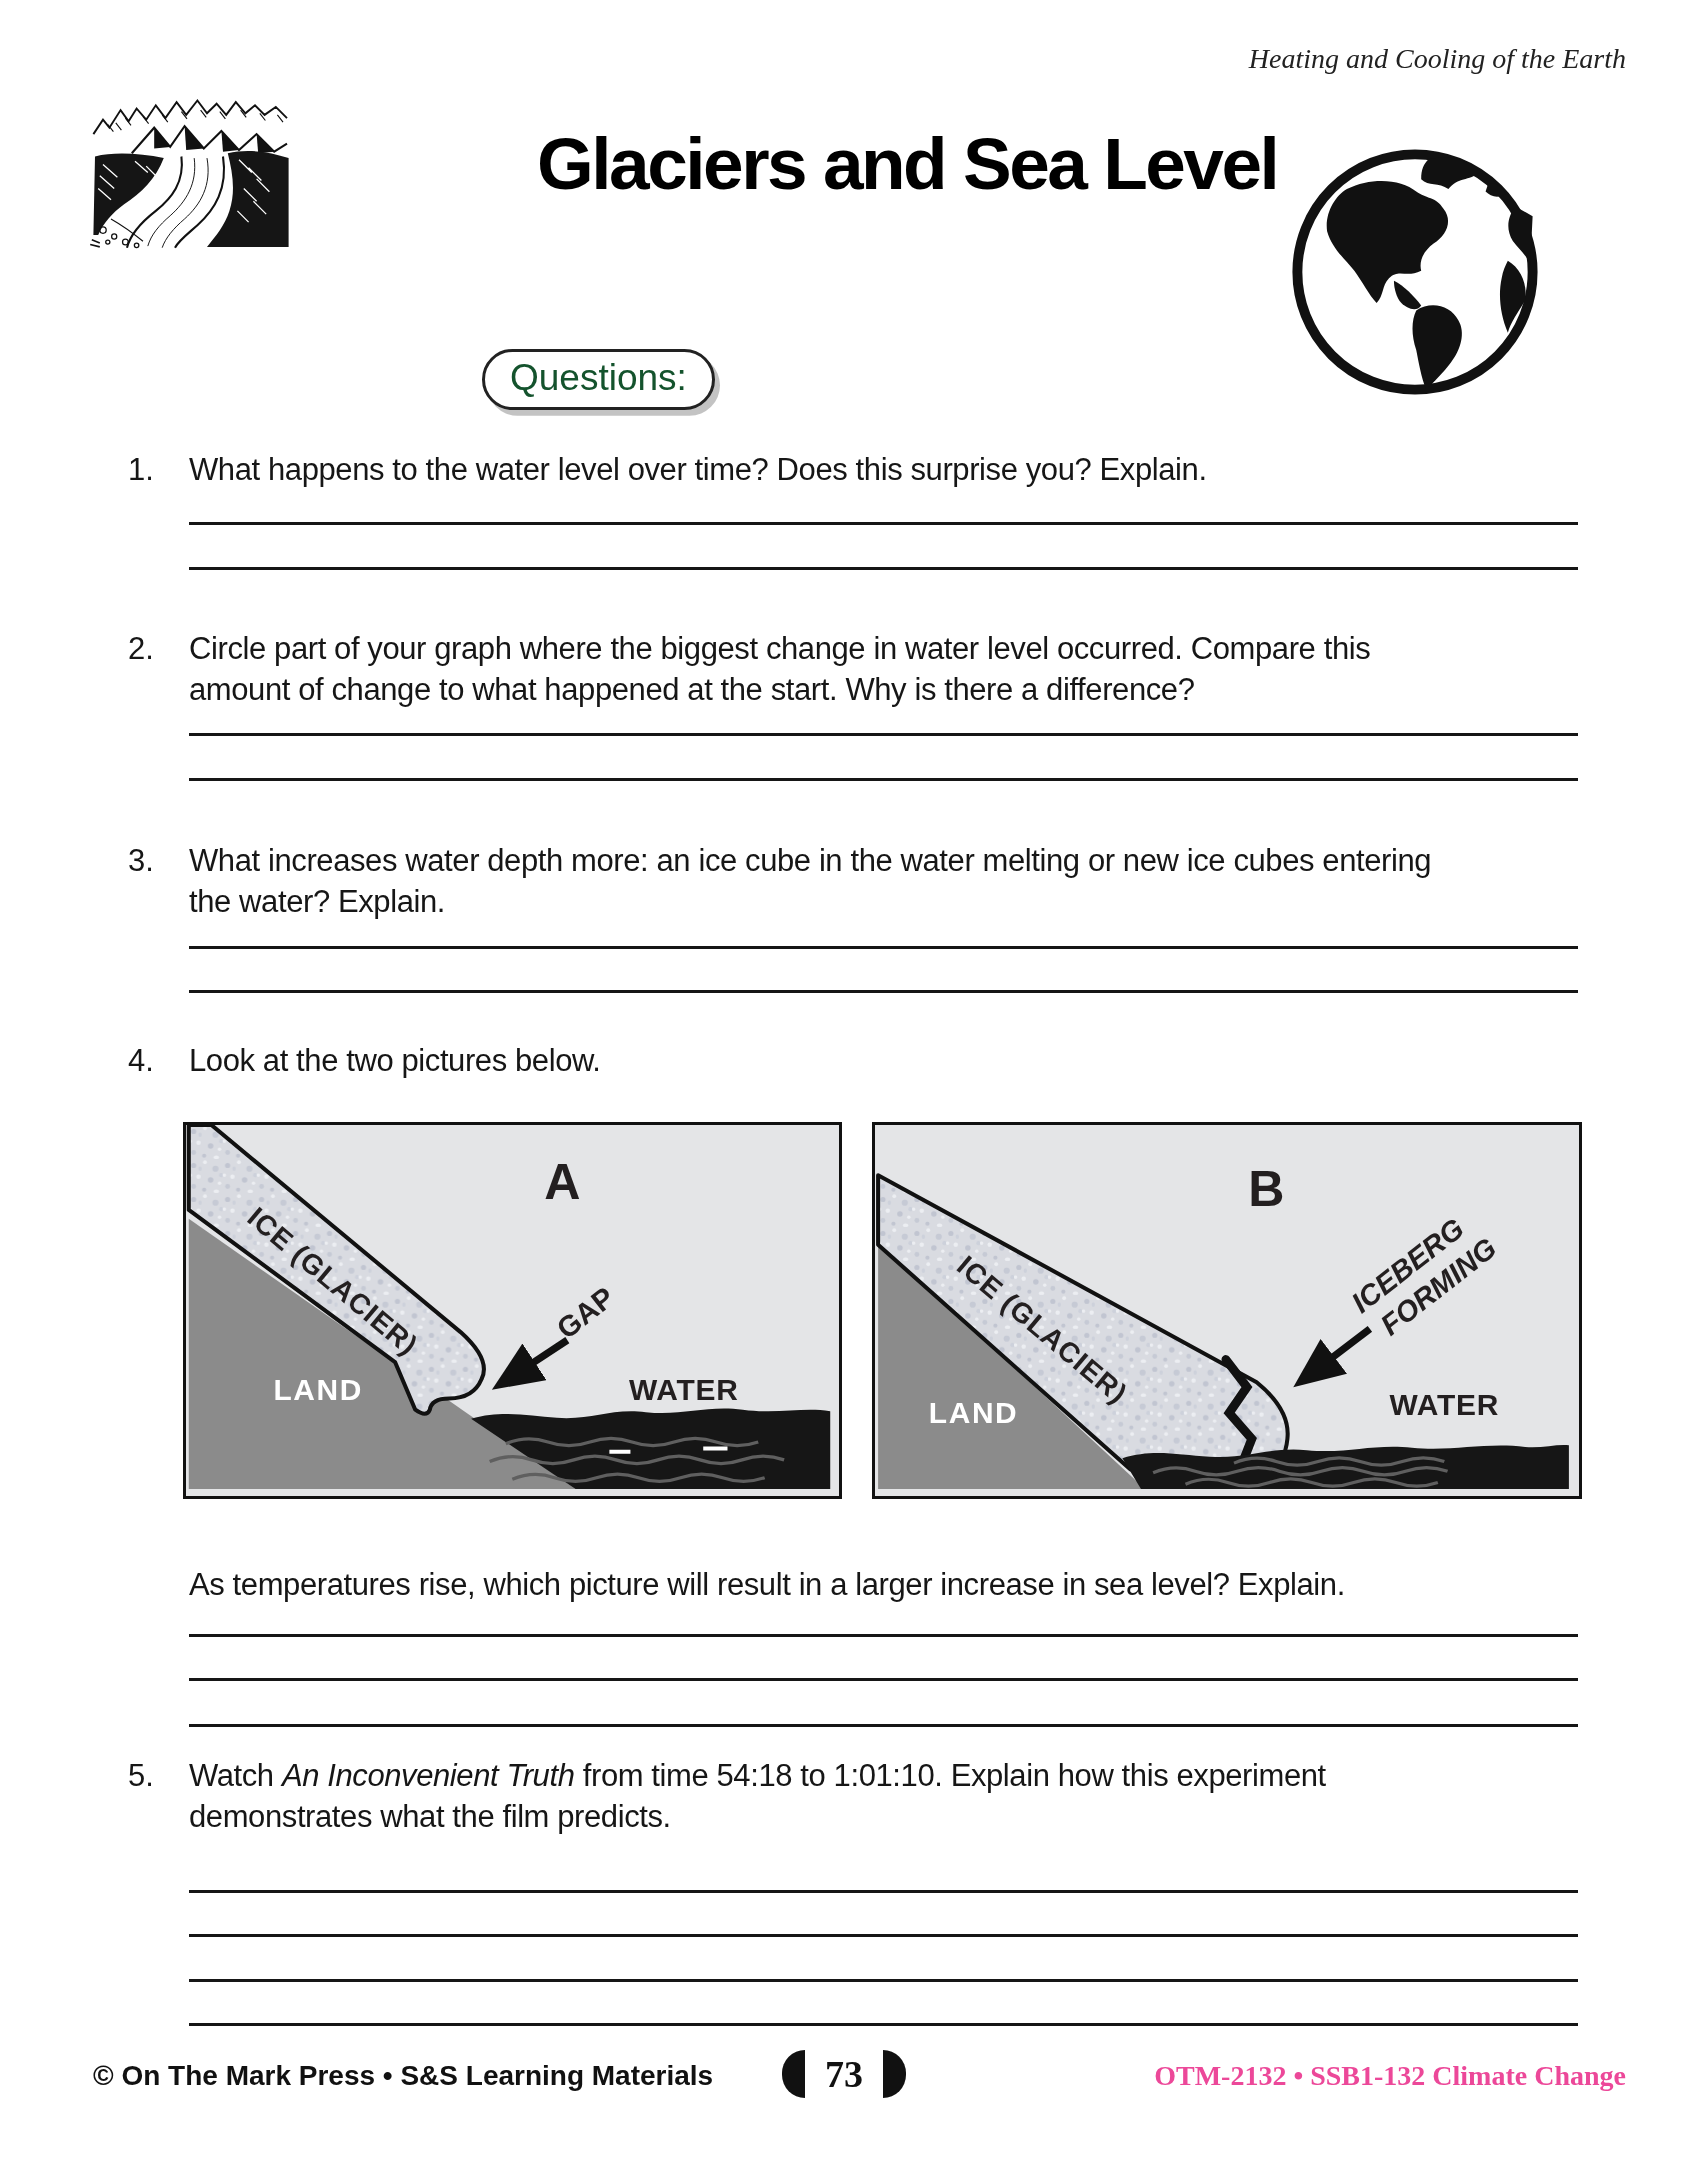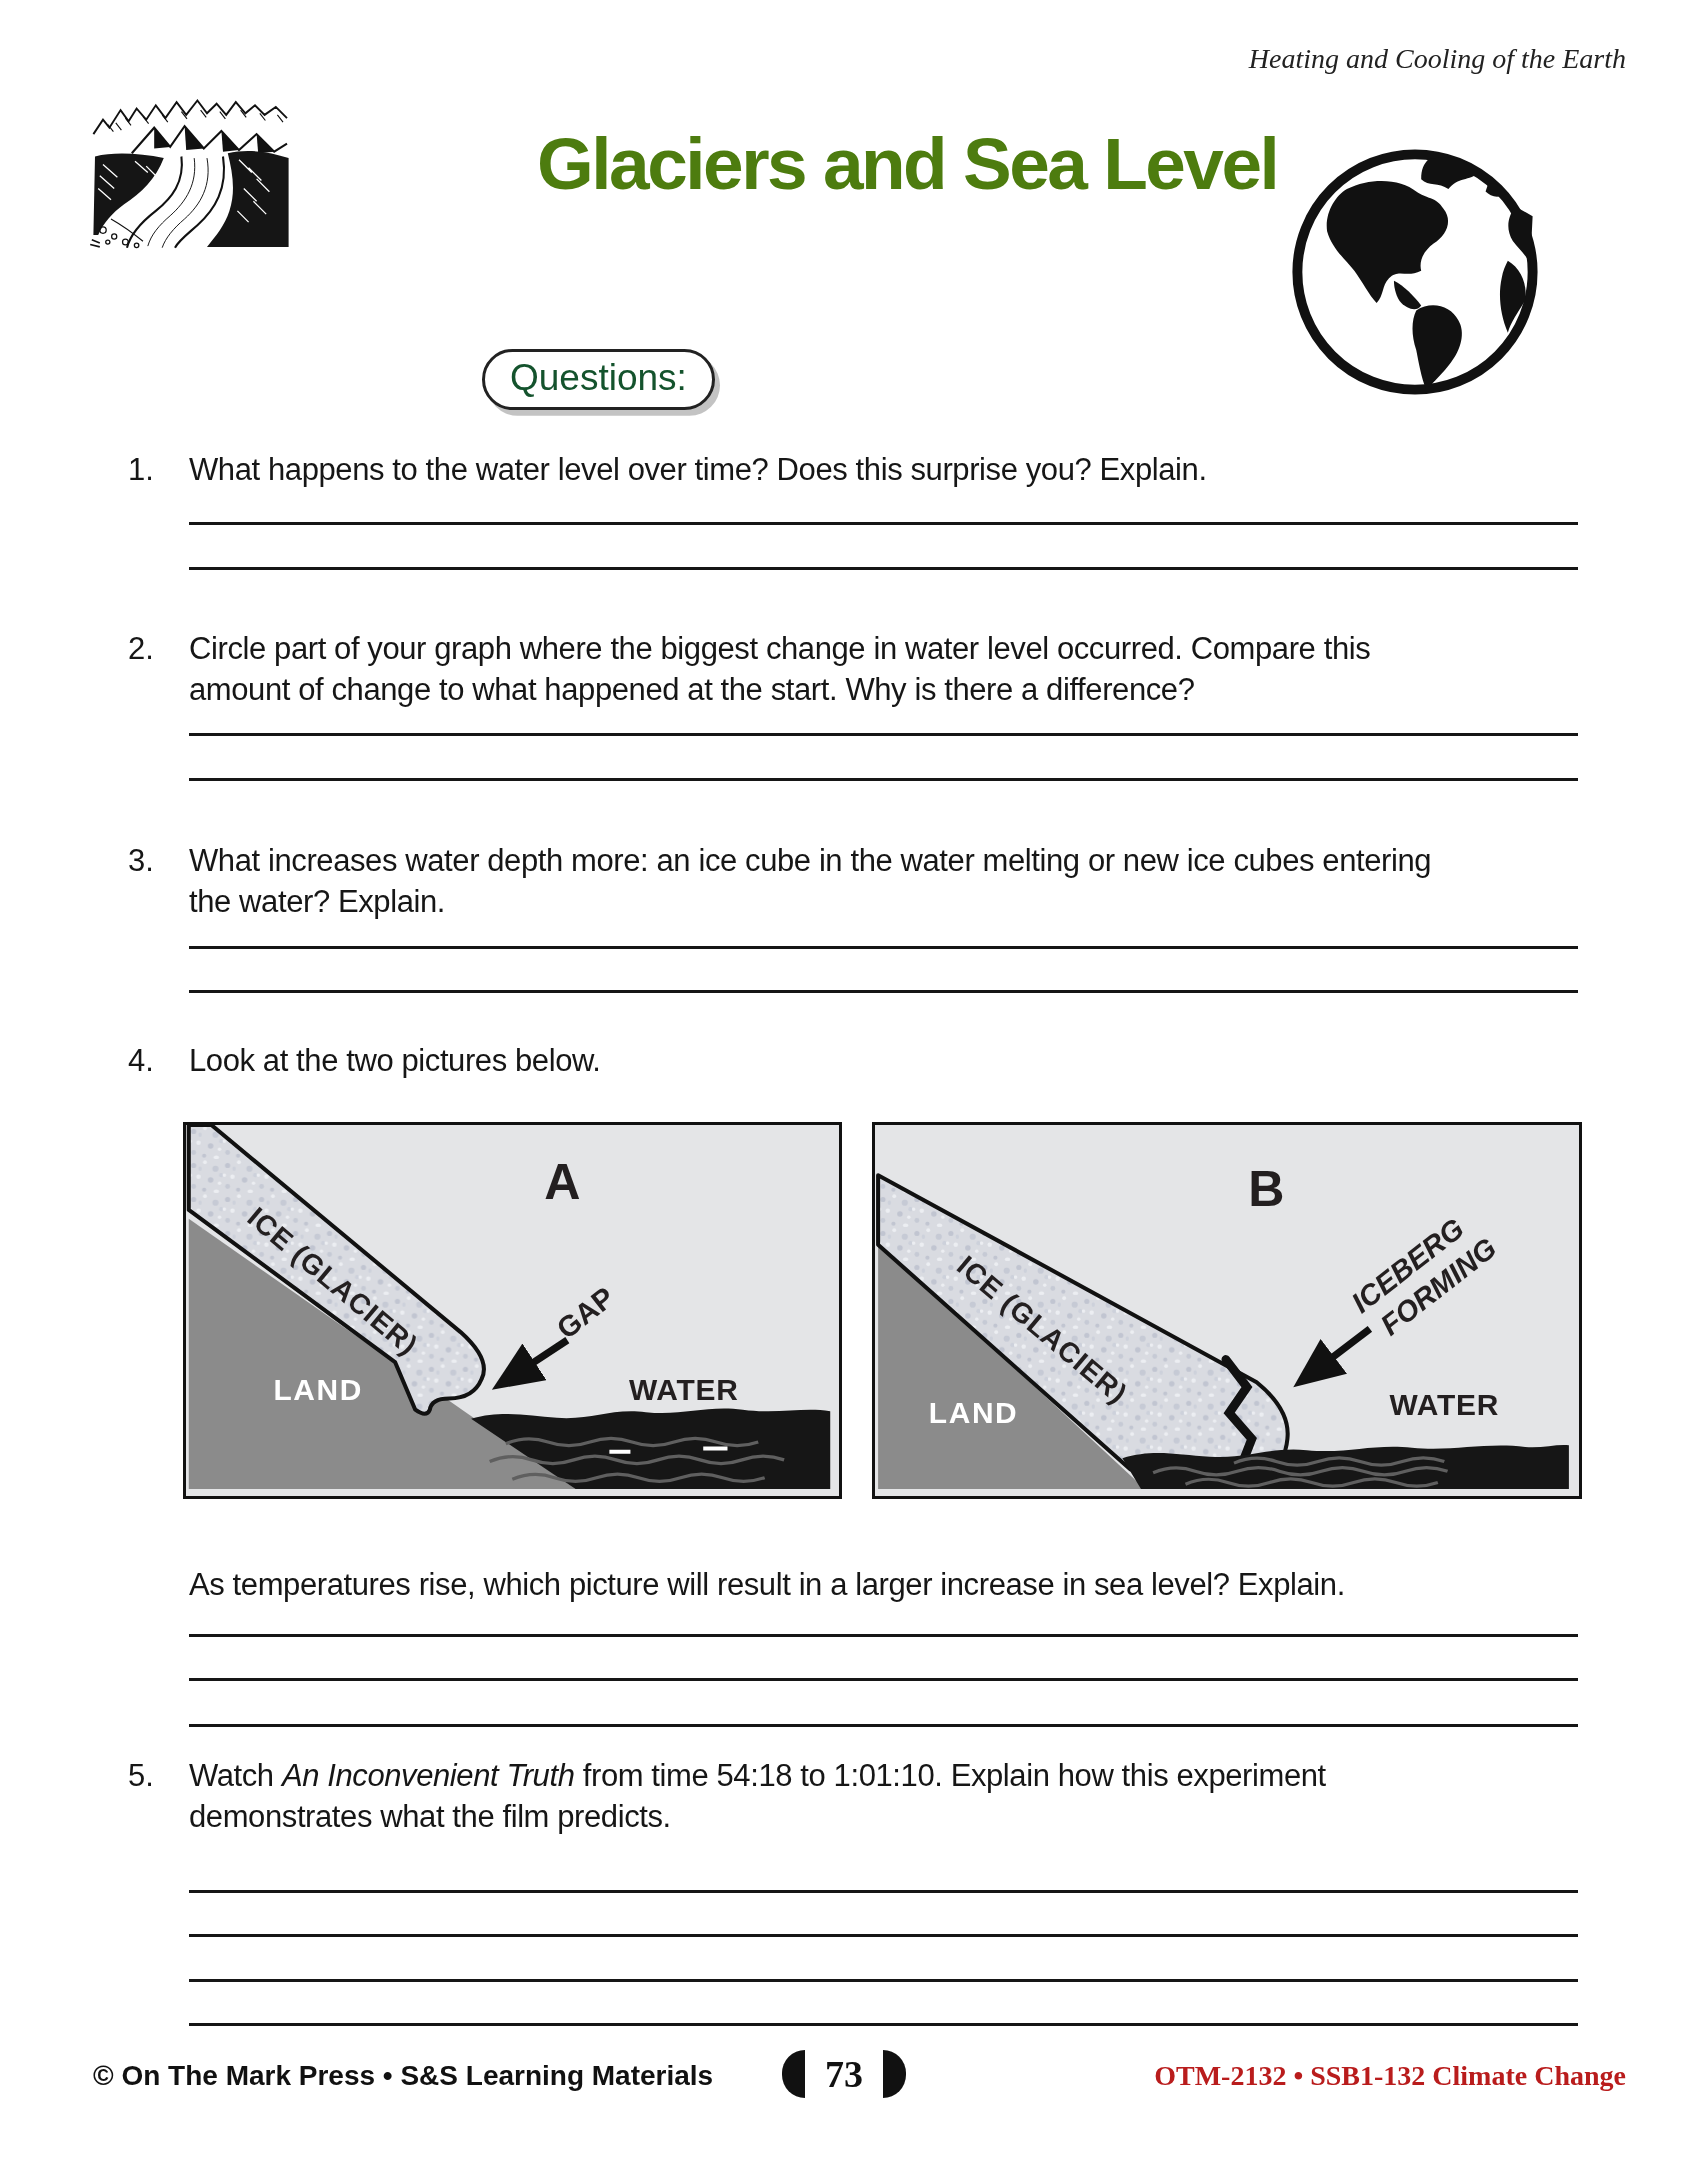--- a/index.html
+++ b/index.html
@@ -7,21 +7,21 @@
     position:relative;width:1687px;height:2183px;background:#ffffff;
     font-family:"Liberation Sans",sans-serif;color:#161616;overflow:hidden;padding-left:47px;
   }
   .hdr-right{
     position:absolute;top:43px;right:108px;
     font-family:"Liberation Serif",serif;font-style:italic;font-size:28px;color:#222;
   }
   .illustration{position:absolute;left:87px;top:76px;width:208px;height:173px;}
   .title{
     position:absolute;left:537px;top:122px;width:715px;text-align:left;
-    font-size:73px;font-weight:700;letter-spacing:-2.5px;color:#4d7c0f;white-space:nowrap;
+    font-size:73px;font-weight:700;letter-spacing:-2.5px;color:#000000;white-space:nowrap;
   }
   .q-pill{
     position:absolute;left:482px;top:349px;
     border:3.3px solid #222;border-radius:41px;background:#fff;
     padding:5px 25px 8.2px 25px;font-size:37px;font-weight:400;color:#14532d;
     box-shadow:5px 5.8px 0 #c3c3c3;
   }
   .globe{position:absolute;left:1285px;top:142px;width:260px;height:260px;}
   .qnum{position:absolute;left:128px;font-size:31px;line-height:41px;}
   .qtext{
@@ -33,21 +33,21 @@
   .panel{position:absolute;top:1122px;height:371px;border:3.3px solid #111;background:#e4e5e7;}
   .panel svg{display:block;}
   .panel-a{left:183px;width:653px;}
   .panel-b{left:872px;width:704px;}
   .footer-left{
     position:absolute;left:93px;top:2060px;
     font-family:Liberation Sans, sans-serif;font-weight:700;font-size:28px;color:#111;
   }
   .footer-right{
     position:absolute;right:108px;top:2060px;
-    font-family:"Liberation Serif",serif;font-weight:700;font-size:28px;color:#b91c1c;
+    font-family:"Liberation Serif",serif;font-weight:700;font-size:28px;color:#ec4899;
   }
   .footer-page{
     position:absolute;left:844px;top:2050px;transform:translateX(-50%);
     display:flex;align-items:center;gap:20px;
   }
   .moon-l{width:23px;height:48px;background:#111;border-radius:24px 0 0 24px;}
   .moon-r{width:23px;height:48px;background:#111;border-radius:0 24px 24px 0;}
   .footer-num{
     font-family:"Liberation Serif",serif;font-weight:700;font-size:38px;color:#111;
   }

